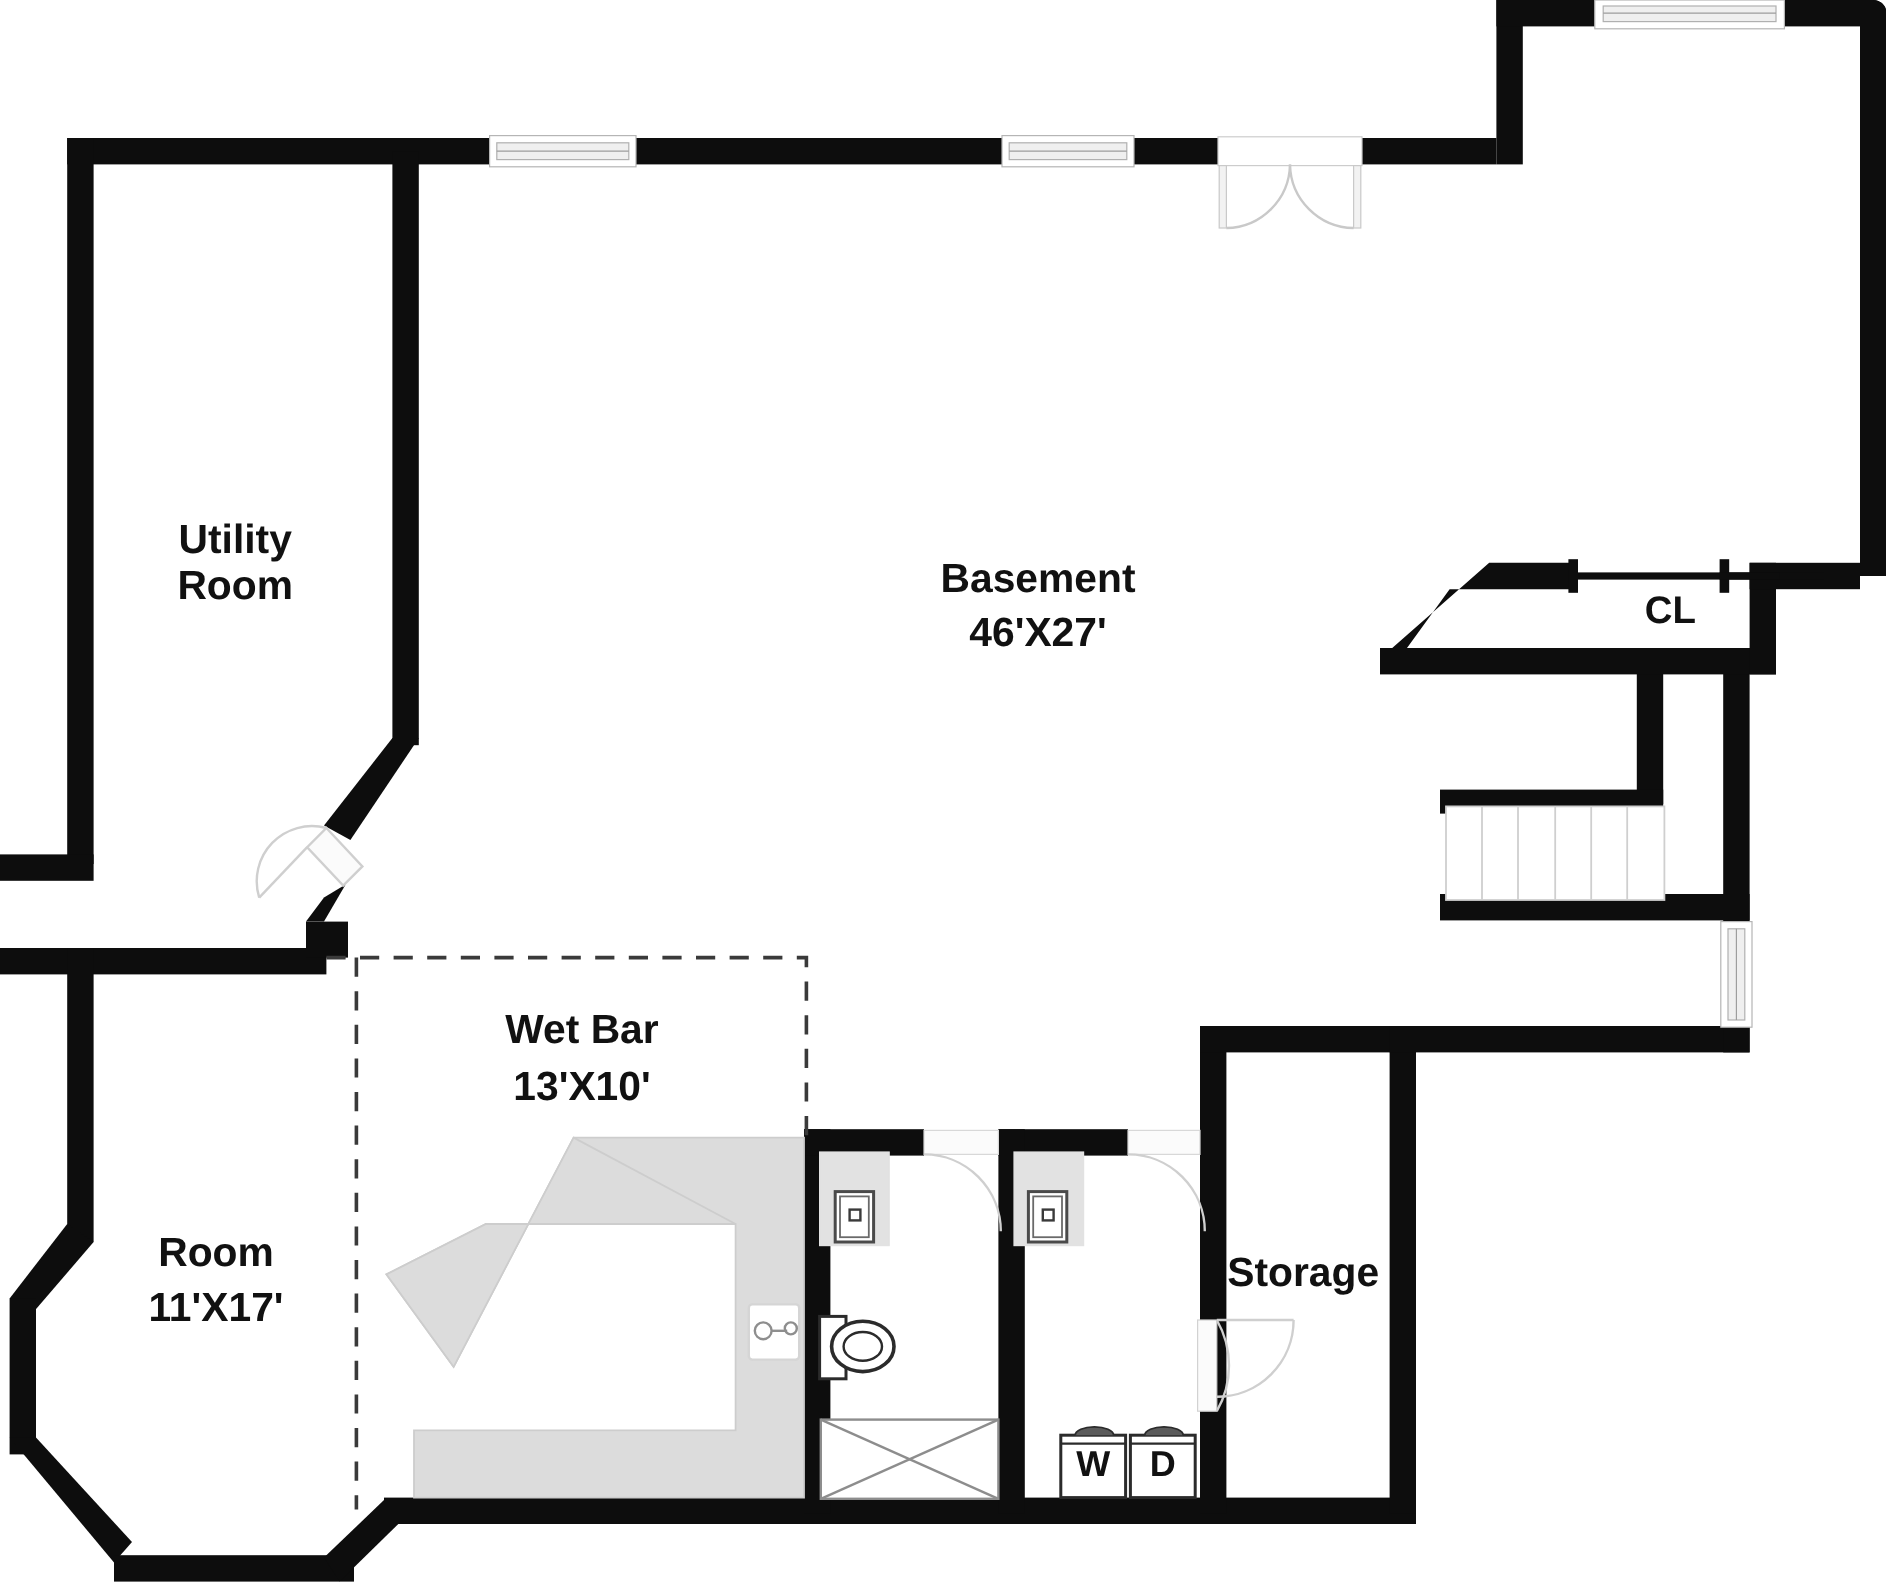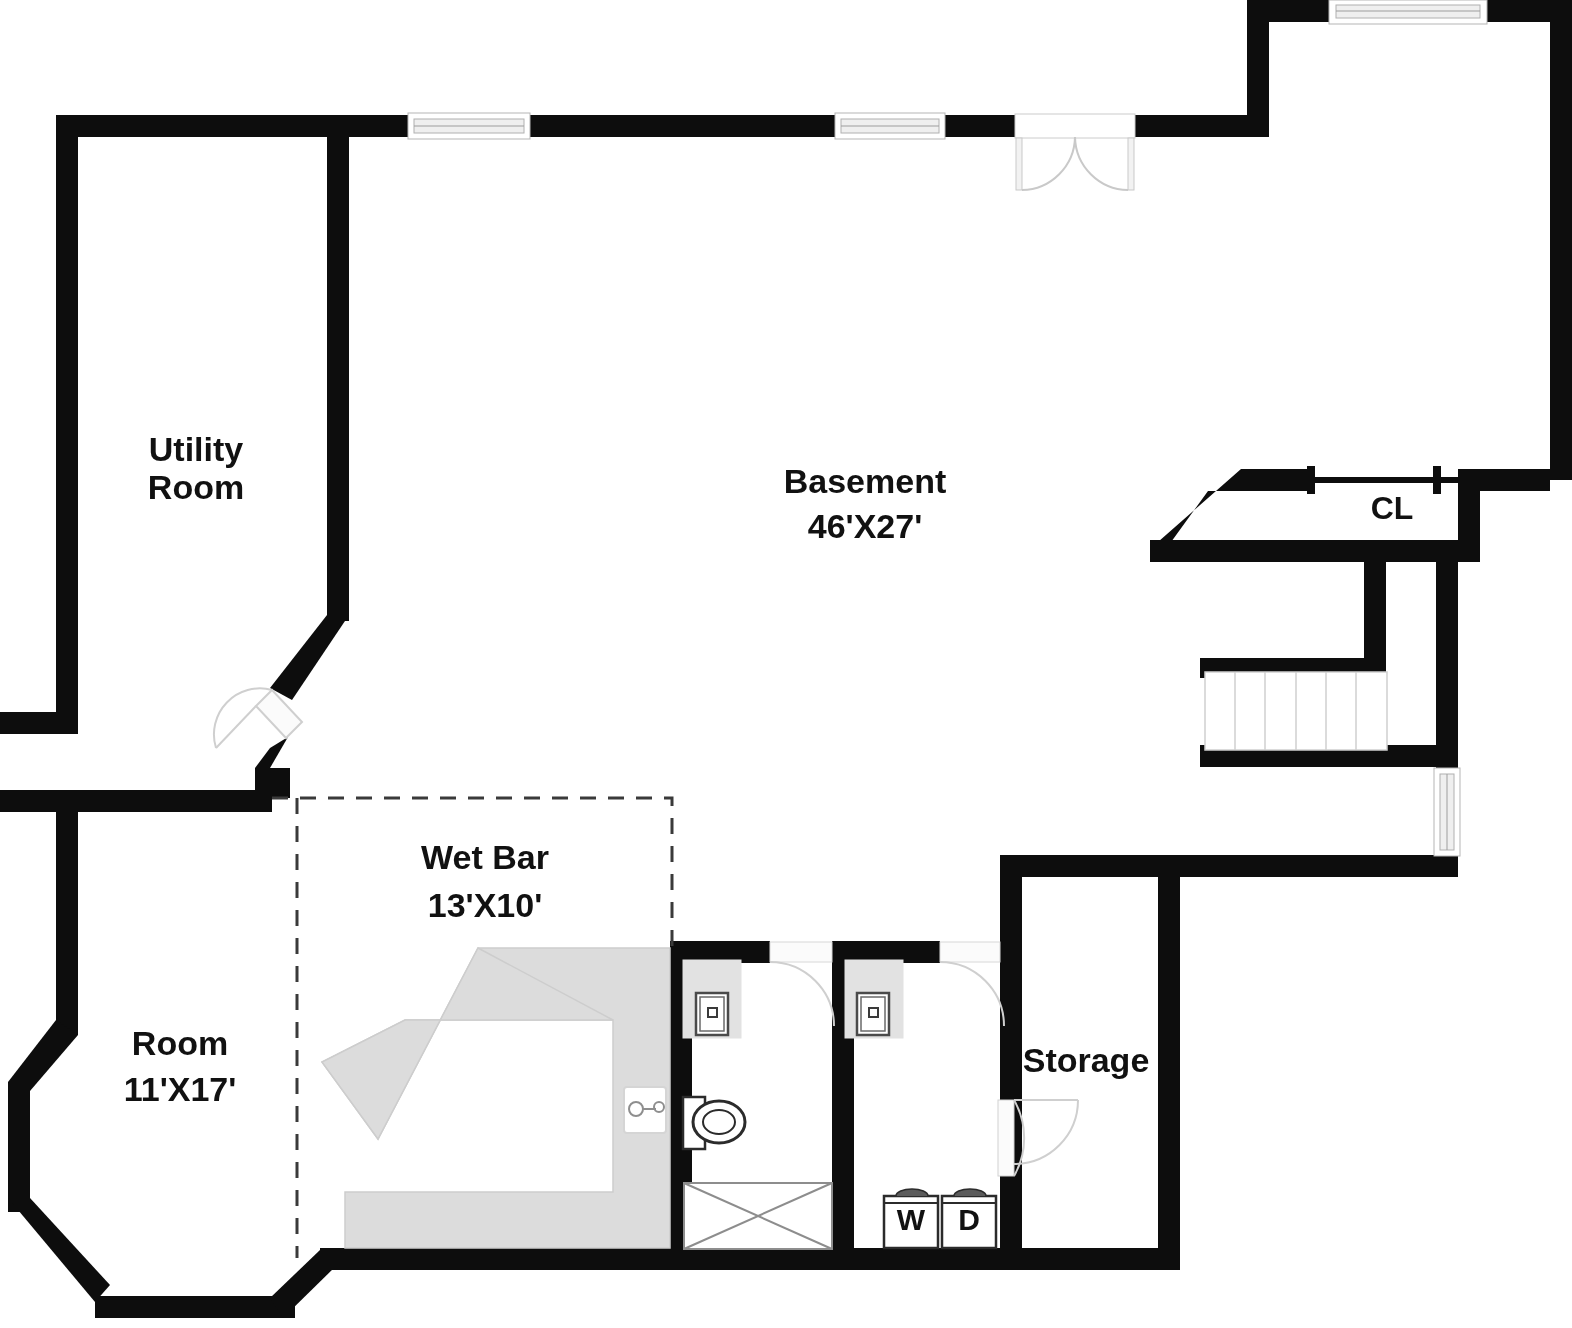--- a/index.html
+++ b/index.html
@@ -10,20 +10,21 @@
   }
   body {
     font-family: "Liberation Sans", sans-serif;
   }
   #plan-wrap {
     position: relative;
     width: 1572px;
     height: 1328px;
     background: #ffffff;
     overflow: hidden;
+    border-radius: 11px;
   }
   #plan-svg {
     display: block;
     width: 1572px;
     height: 1328px;
   }
   .room-label {
     font-family: "Liberation Sans", sans-serif;
     font-weight: bold;
     fill: #111111;

